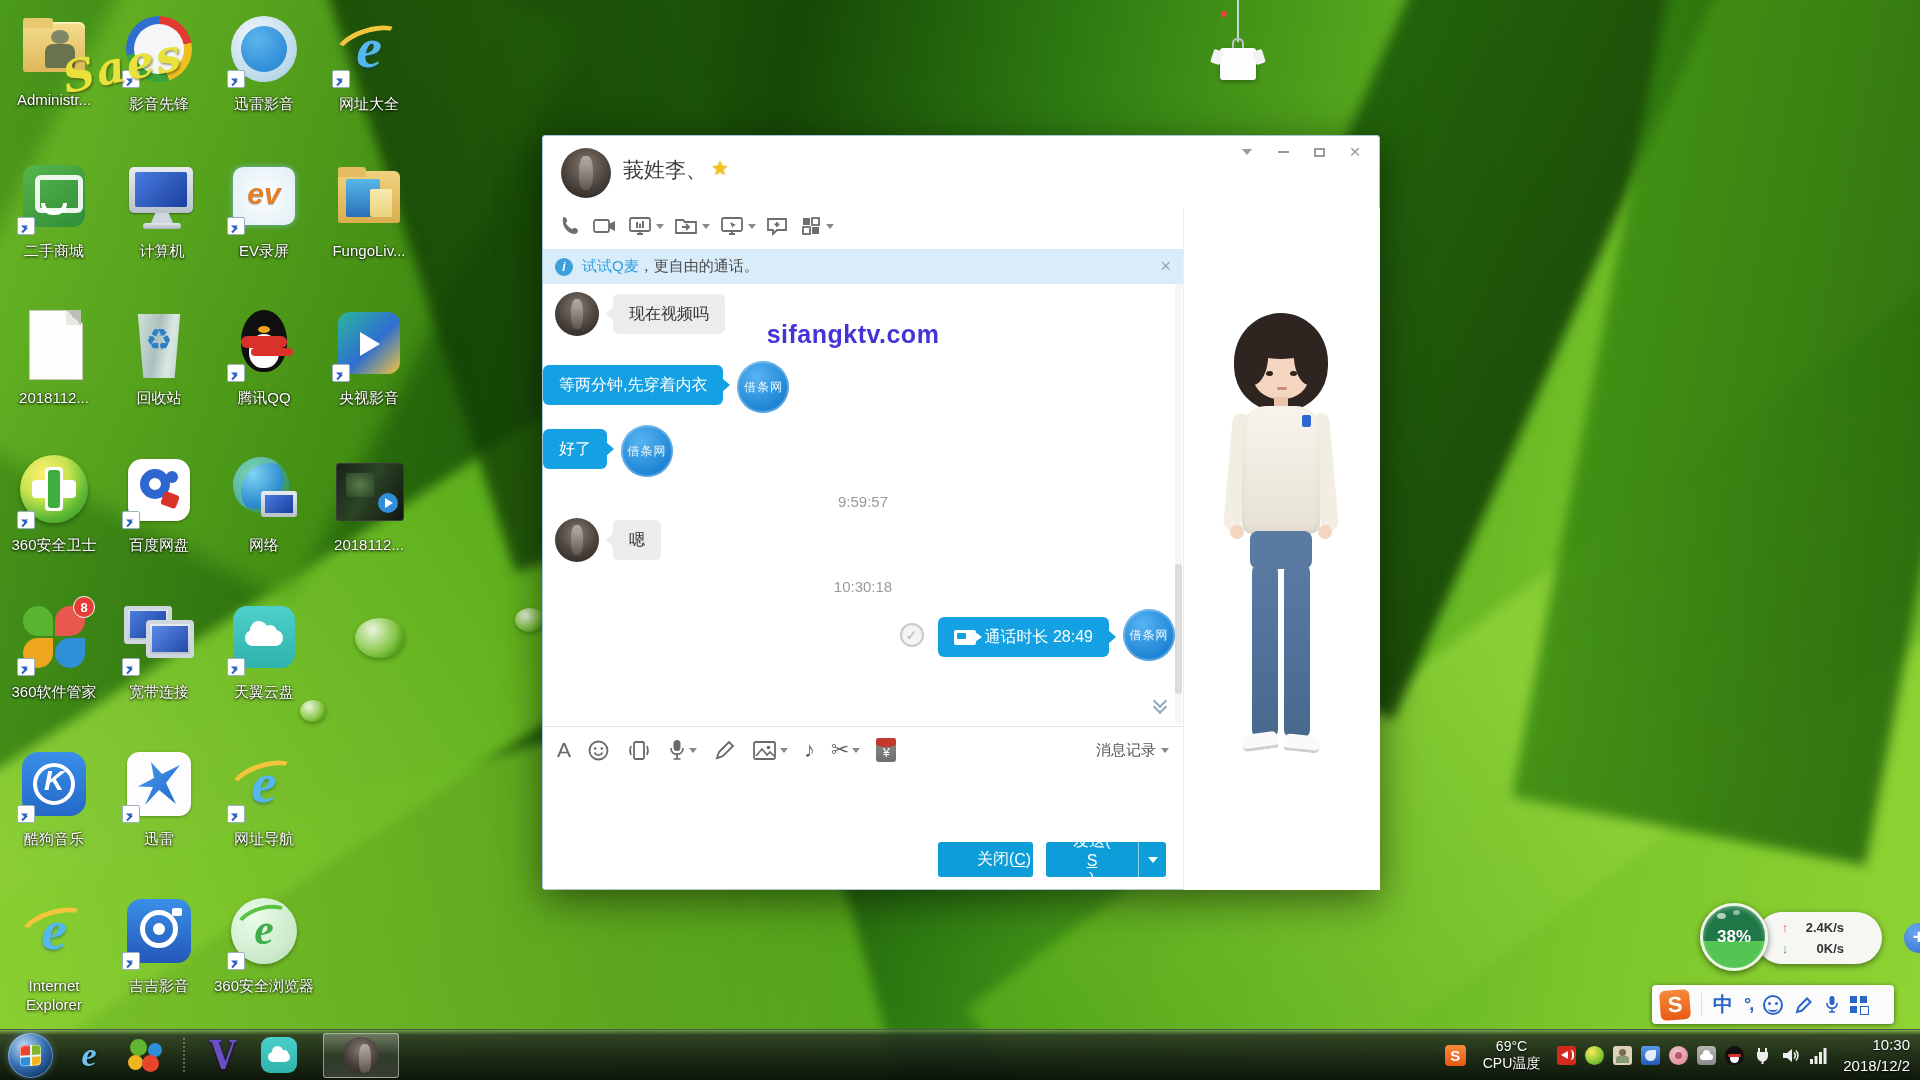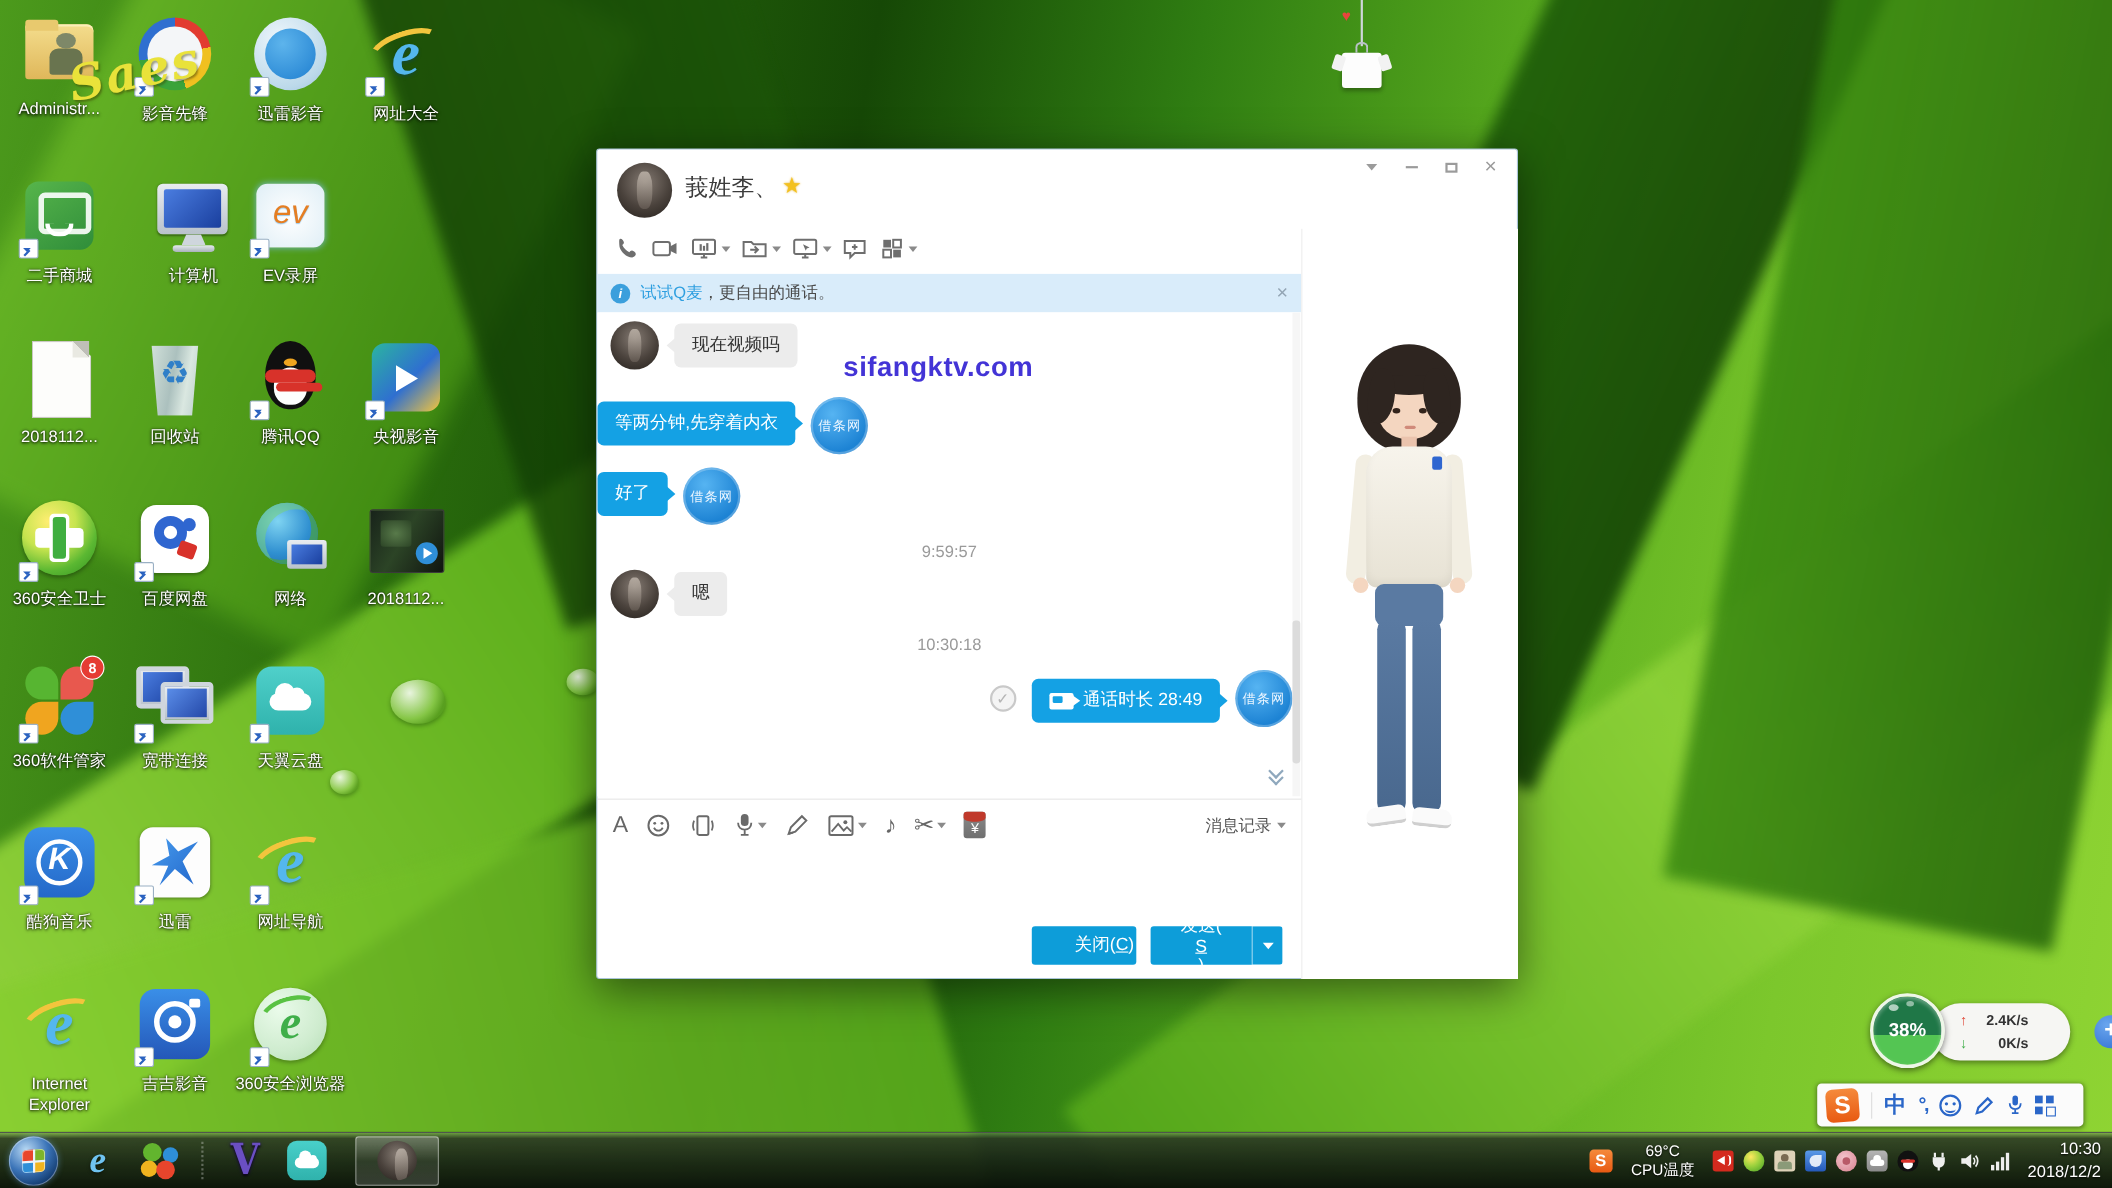--- a/index.html
+++ b/index.html
@@ -85,21 +85,21 @@
   .t-computer .p1 { left:6px; top:8px; width:64px; height:46px; background:linear-gradient(#e8ecf0,#b9c2cb);
      border-radius:5px; box-shadow:0 1px 2px rgba(0,0,0,.4); }
   .t-computer .p2 { left:12px; top:13px; width:52px; height:35px; background:linear-gradient(135deg,#4a7de0,#1a3f9e); border-radius:2px; }
   .t-computer .p3 { left:28px; top:54px; width:22px; height:10px; background:#cfd6dd;
      clip-path:polygon(20% 0,80% 0,100% 100%,0 100%); }
   .t-computer .ico::after { content:""; position:absolute; left:20px; top:64px; width:38px; height:6px;
      background:linear-gradient(#e4e9ee,#aab3bc); border-radius:3px; }
 
   .t-ev .ico::before { content:""; position:absolute; left:8px; top:8px; width:62px; height:58px; border-radius:10px;
      background:radial-gradient(circle at 50% 50%, #ffffff, #dfeef6); box-shadow:0 0 6px rgba(120,190,230,.8); }
-  .t-ev .glyph { left:0; top:18px; width:78px; text-align:center; font-size:30px; font-weight:normal; font-style:italic;
+  .t-ev .glyph { left:0; top:18px; width:78px; text-align:center; font-size:30px; font-weight:bold; font-style:italic;
      color:#e67e22; text-shadow:0 1px 1px #9bc8e8; }
 
   .t-folder-media .ico::before { content:""; position:absolute; left:8px; top:12px; width:62px; height:52px;
      background:linear-gradient(#f0d27e,#d9ae4e); border-radius:3px 6px 3px 3px; }
   .t-folder-media .ico::after { content:""; position:absolute; left:8px; top:8px; width:28px; height:10px;
      background:#e3bd5f; border-radius:3px 3px 0 0; }
   .t-folder-media .p1 { left:16px; top:20px; width:34px; height:38px; background:linear-gradient(#57b7e8,#2a6fb8); border-radius:2px; }
   .t-folder-media .p2 { left:40px; top:30px; width:22px; height:28px; background:linear-gradient(#f7e9b0,#ecd27c); border-radius:2px; }
 
   .t-doc .ico::before { content:""; position:absolute; left:14px; top:4px; width:52px; height:68px; background:#fdfdfb;
@@ -490,40 +490,50 @@
     <div class="ico">
       <span class="glyph"></span>
       <span class="p1"></span>
       <span class="p2"></span>
       <span class="p3"></span>
 
       <span class="arrow"></span>
     </div>
     <span class="lbl">二手商城</span>
   </div>
-    <div class="di t-computer" style="left: 124px; top: 159px; font-family: Liberation Serif, serif;">
+    <div class="di t-computer" style="left: 110px; top: 159px; font-family: Liberation Serif, serif;">
     <div class="ico">
       <span class="glyph"></span>
       <span class="p1"></span>
       <span class="p2"></span>
       <span class="p3"></span>
 
     </div>
     <span class="lbl">计算机</span>
   </div>
     <div class="di t-ev" style="left: 212px; top: 159px;">
     <div class="ico">
       <span class="glyph">ev</span>
       <span class="p1"></span>
       <span class="p2"></span>
       <span class="p3"></span>
 
       <span class="arrow"></span>
     </div>
     <span class="lbl">EV录屏</span>
+  </div>
+    <div class="di t-folder-media" style="left: 317px; top: 159px;">
+    <div class="ico">
+      <span class="glyph"></span>
+      <span class="p1"></span>
+      <span class="p2"></span>
+      <span class="p3"></span>
+
+    </div>
+    <span class="lbl">FungoLiv...</span>
   </div>
     <div class="di t-doc" style="left: 2px; top: 306px;">
     <div class="ico">
       <span class="glyph"></span>
       <span class="p1"></span>
       <span class="p2"></span>
       <span class="p3"></span>
 
     </div>
     <span class="lbl">2018112...</span>

